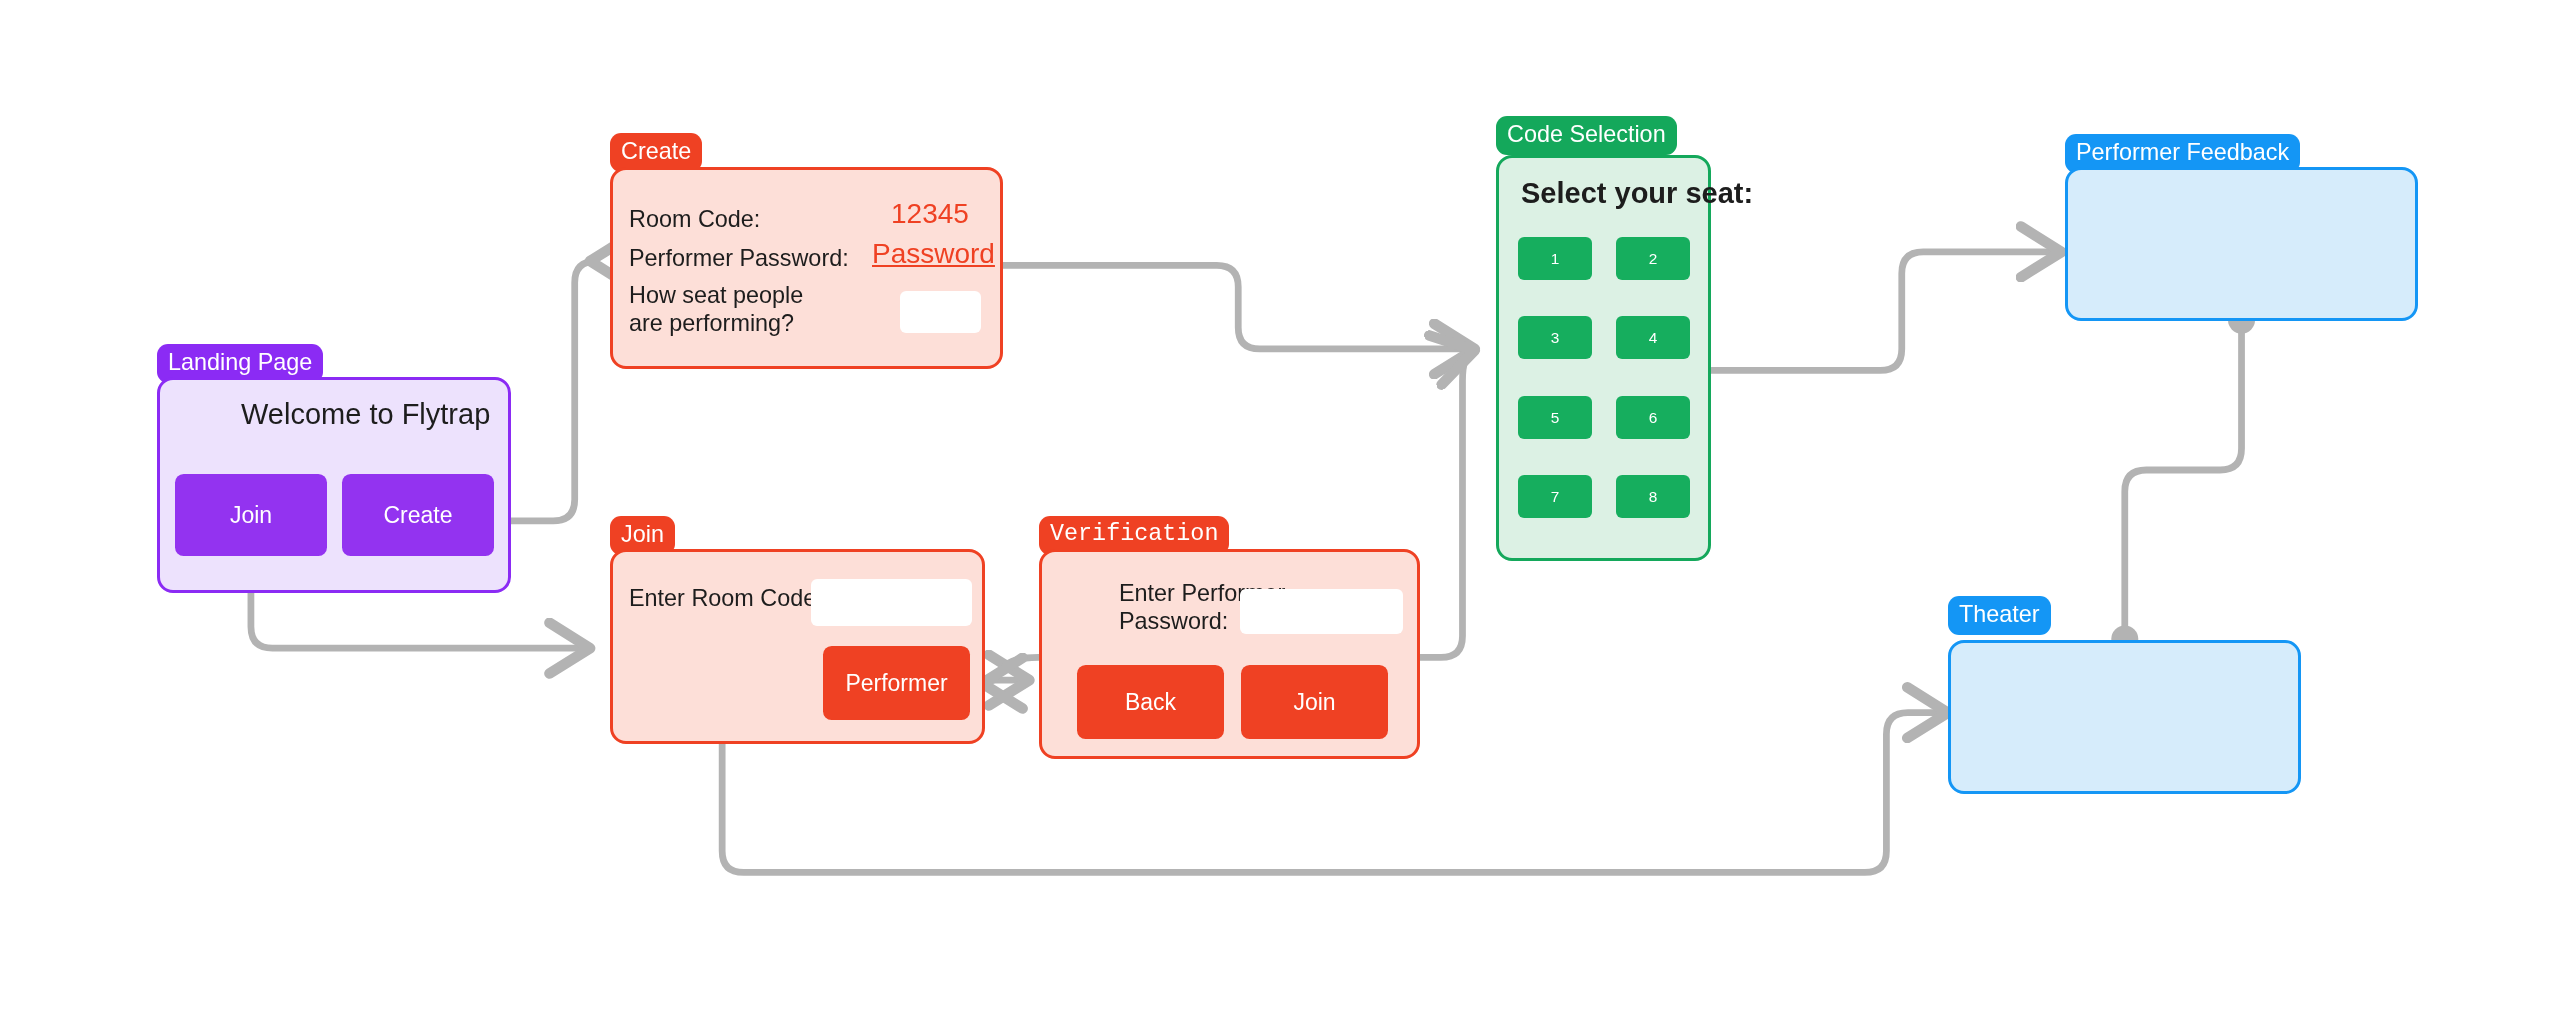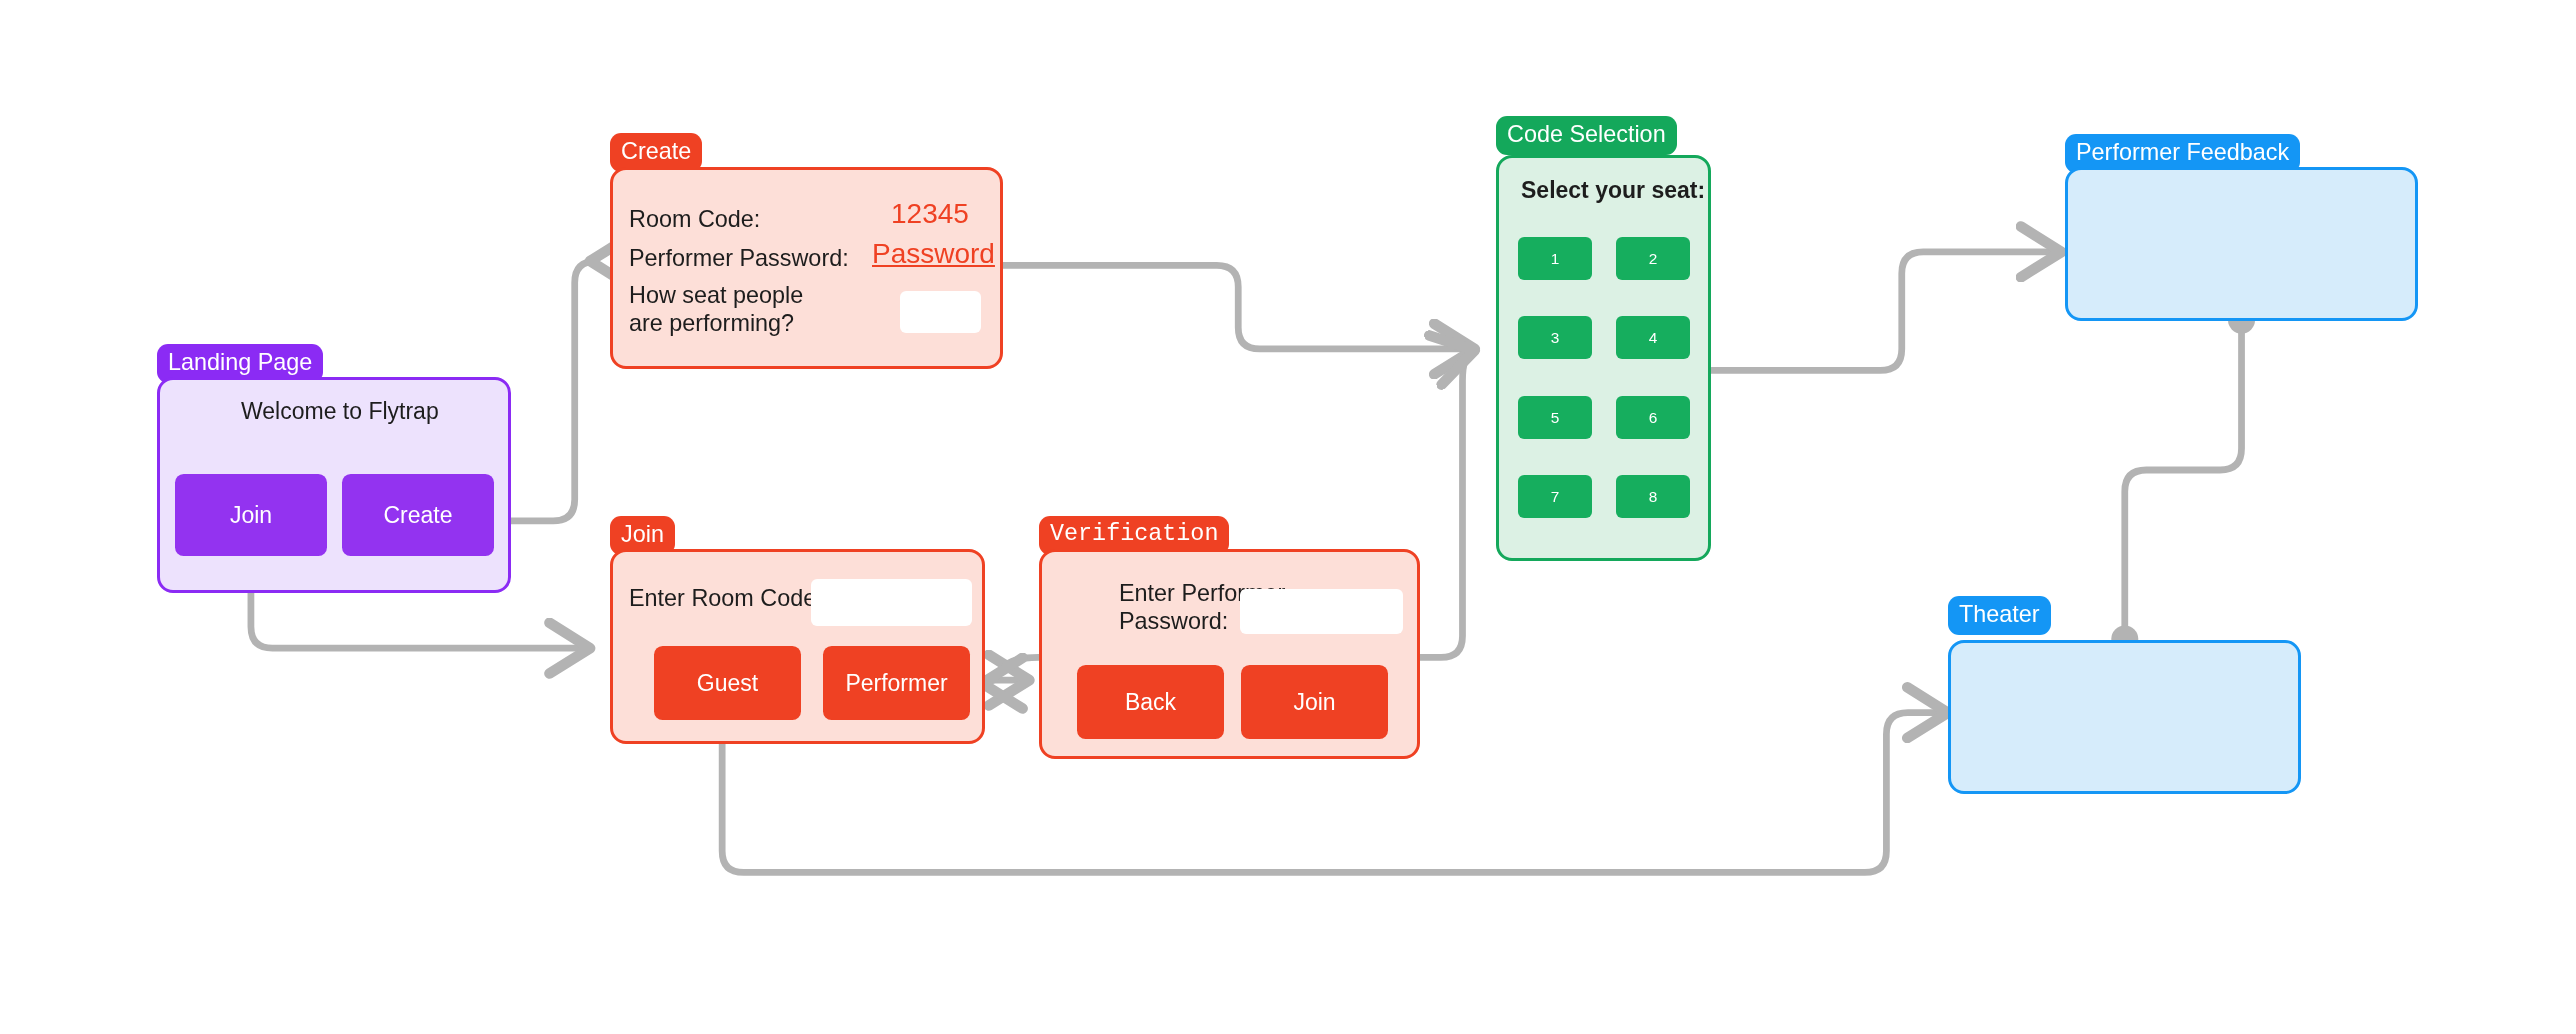--- a/index.html
+++ b/index.html
@@ -28,21 +28,21 @@
   
   .btn{position:absolute;box-sizing:border-box;border-radius:8.6px;display:flex;align-items:center;
        justify-content:center;color:#ffffff;font-size:23px;border:none;}
   .btn-purple{background:#9333f0;}
   .btn-orange{background:#ef4123;}
   .btn-green{background:#16ae5e;font-size:15.4px;border-radius:6.1px;}
 
   .txt{position:absolute;color:#1d1d1d;font-size:23.4px;line-height:28px;white-space:pre-line;}
   .val{position:absolute;color:#ef4123;font-size:28px;line-height:28px;white-space:nowrap;}
   .field{position:absolute;background:#ffffff;border-radius:6.1px;border:none;}
-  .heading{position:absolute;color:#1d1d1d;font-size:23px;white-space:nowrap;}
+  .heading{position:absolute;color:#1d1d1d;font-size:29px;white-space:nowrap;}
   .heading-seat{font-weight:bold;}
 </style>
 </head>
 <body>
 
 <div id="canvas">
 
   <svg class="edges" viewBox="0 0 4192 1683" width="2576" height="1034" xmlns="http://www.w3.org/2000/svg">
     <defs>
       <marker id="arrow" viewBox="0 0 12 12" refX="9" refY="6" markerWidth="9" markerHeight="9" orient="auto-start-reverse">
@@ -86,21 +86,20 @@
   <div class="txt" style="left:629px;top:244px;">Performer Password:</div>
   <div class="val" style="left:872px;top:240px;text-decoration:underline;">Password</div>
   <div class="txt" style="left:629px;top:281px;">How seat people
 are performing?</div>
   <input class="field" style="left: 900px; top: 291px; width: 77px; height: 40px;" placeholder="">
 
   <div class="grouplabel l-orange" style="left:610px;top:516px;">Join</div>
   <div class="group g-orange" style="left:610px;top:549px;width:375px;height:195px;"></div>
   <div class="txt" style="left:629px;top:584px;">Enter Room Code:</div>
   <input class="field" style="left: 811px; top: 579px; width: 157px; height: 45px;" placeholder="">
-  <div class="btn btn-orange" style="left:654px;top:646px;width:147px;height:74px;">Guest</div>
   <div class="btn btn-orange" style="left:823px;top:646px;width:147px;height:74px;">Performer</div>
 
   <div class="grouplabel l-orange" style="left:1039px;top:516px;font-family:Liberation Mono, monospace;">Verification</div>
   <div class="group g-orange" style="left:1039px;top:549px;width:381px;height:210px;"></div>
   <div class="txt" style="left:1119px;top:579px;">Enter Performer
 Password:</div>
   <input class="field" style="left: 1240px; top: 589px; width: 159px; height: 43px;" placeholder="">
   <div class="btn btn-orange" style="left:1077px;top:665px;width:147px;height:74px;">Back</div>
   <div class="btn btn-orange" style="left:1241px;top:665px;width:147px;height:74px;">Join</div>
 

